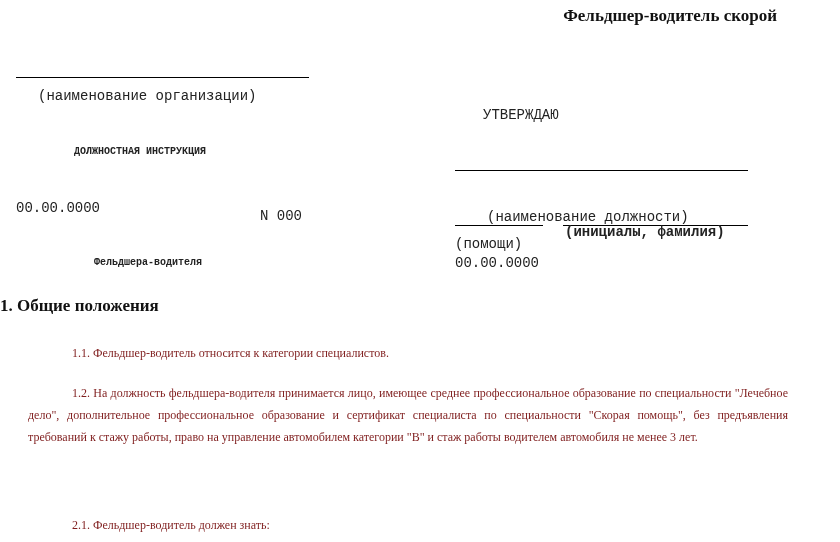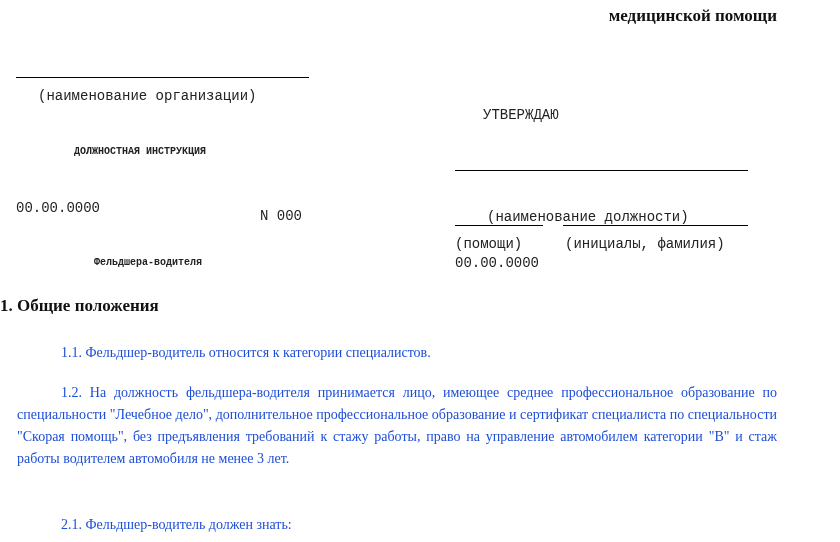--- a/index.html
+++ b/index.html
@@ -47,54 +47,54 @@
 
     .section-title {
       left: 0;
       width: 796px;
       top: 296px;
       font-size: 17px;
       font-weight: bold;
     }
 
     .para {
-      left: 17px;
+      left: 28px;
       width: 760px;
-      font-size: 14px;
+      font-size: 12px;
       line-height: 22px;
       text-align: justify;
       text-indent: 44px;
-      color: #1d4ed8;
+      color: #7f1d1d;
     }
   </style>
 </head>
 <body>
 
 <div class="abs doc-header serif">
-  <div>медицинской помощи</div>
+  <div>Фельдшер-водитель скорой</div>
 </div>
 
 <div class="line" style="left:16px; top:77px; width:293px;"></div>
 <div class="abs mono mono-text" style="left:38px; top:88px;">(наименование организации)</div>
 
 <div class="abs mono mono-text mono-bold" style="left:74px; top:144px;">ДОЛЖНОСТНАЯ ИНСТРУКЦИЯ</div>
 
 <div class="abs mono mono-text" style="left:16px; top:200px;">00.00.0000</div>
 <div class="abs mono mono-text" style="left:260px; top:208px;">N 000</div>
 
 <div class="abs mono mono-text mono-bold" style="left:94px; top:255px;">Фельдшера-водителя</div>
 
 <div class="abs mono mono-text" style="left:455px; top:107px;margin-left:28px;">УТВЕРЖДАЮ</div>
 
 <div class="line" style="left:455px; top:170px; width:293px;"></div>
 <div class="abs mono mono-text" style="left:487px; top:181px;margin-top:28px;">(наименование должности)</div>
 
 <div class="line" style="left:455px; top:225px; width:88px;"></div>
 <div class="line" style="left:563px; top:225px; width:185px;"></div>
 <div class="abs mono mono-text" style="left:455px; top:236px;">(помощи)</div>
-<div class="abs mono mono-text" style="left:565px; top:236px;">(инициалы, фамилия)</div>
+<div class="abs mono mono-text" style="left:565px; top:224px;font-weight:bold;">(инициалы, фамилия)</div>
 <div class="abs mono mono-text" style="left:455px; top:255px;">00.00.0000</div>
 
 <div class="abs section-title serif">1. Общие положения</div>
 
 <div class="abs para serif" style="top:342px;">1.1. Фельдшер-водитель относится к категории специалистов.</div>
 <div class="abs para serif" style="top:382px;">1.2. На должность фельдшера-водителя принимается лицо, имеющее среднее профессиональное образование по специальности "Лечебное дело", дополнительное профессиональное образование и сертификат специалиста по специальности "Скорая помощь", без предъявления требований к стажу работы, право на управление автомобилем категории "В" и стаж работы водителем автомобиля не менее 3 лет.</div>
 <div class="abs para serif" style="top:514px;">2.1. Фельдшер-водитель должен знать:</div>
 
 </body></html>

